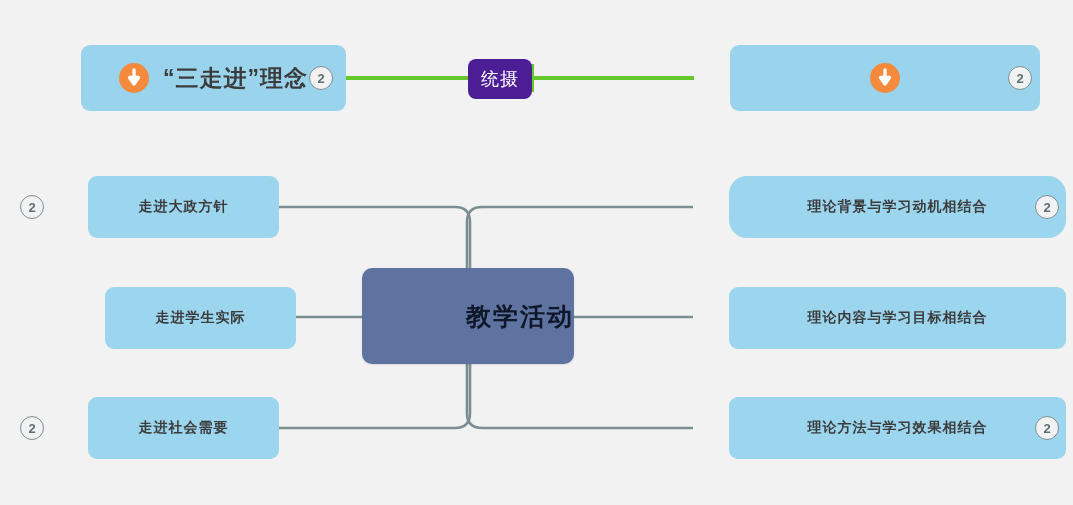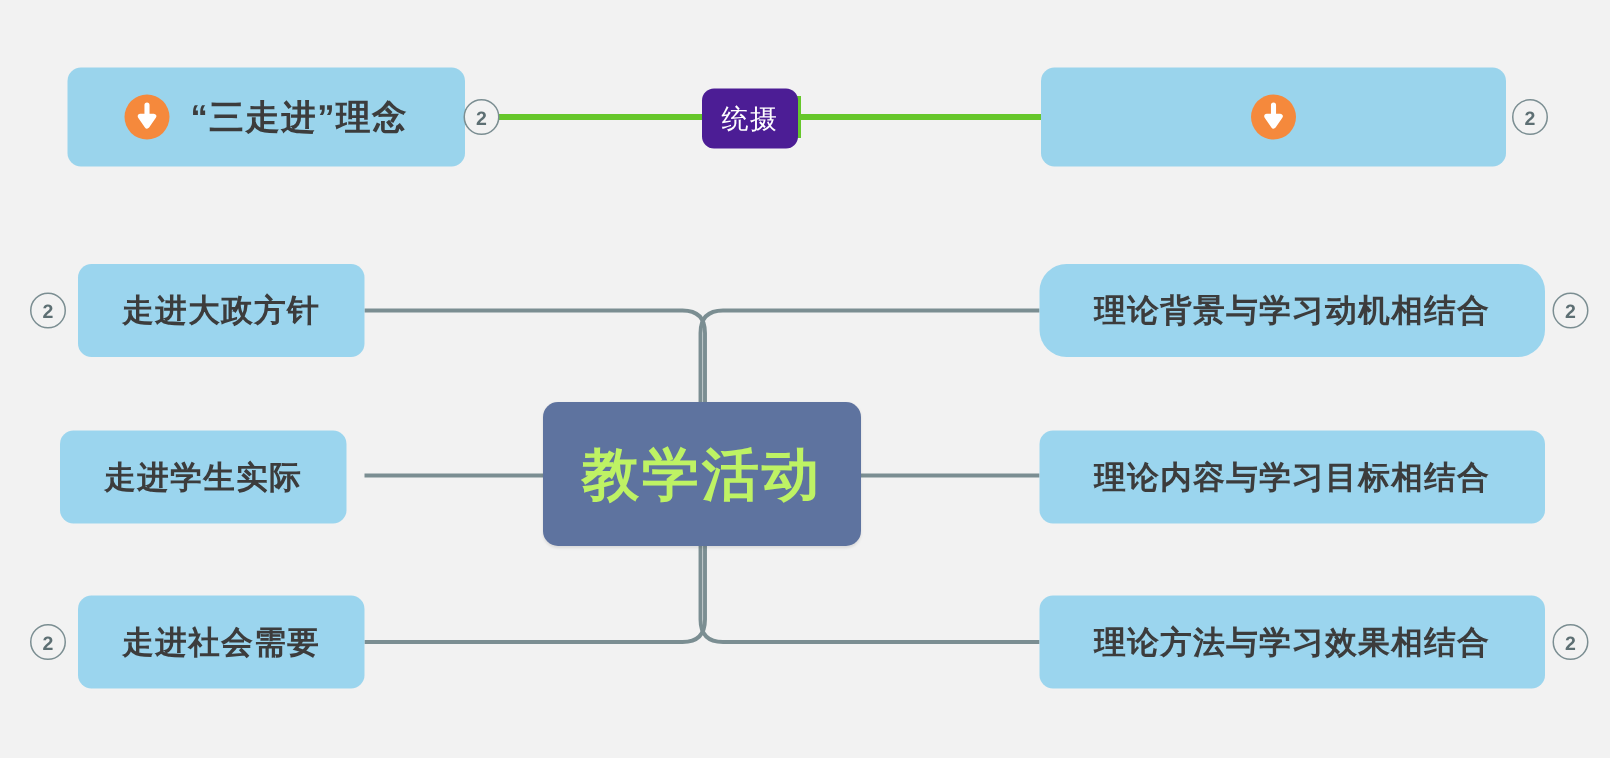--- a/index.html
+++ b/index.html
@@ -33,37 +33,39 @@
     display: flex;
     align-items: center;
     justify-content: center;
     color: #3c3c3c;
     font-weight: bold;
     letter-spacing: 1px;
     white-space: nowrap;
   }
   .node-blue {
     background: #9bd5ee;
+    margin-left: 36px;
   }
   .node-top {
     background: #9ad4ec;
     font-size: 23px;
     gap: 14px;
     padding: 0 18px;
   }
   .node-branch {
-    font-size: 21px;
+    font-size: 14px;
   }
   .node-center {
     background: #5e739f;
-    color: #bef264;
-    font-size: 38px;
+    color: #0f172a;
+    font-size: 25px;
     letter-spacing: 2px;
     border-radius: 10px;
     box-shadow: 0 1px 2px rgba(0,0,0,0.10);
+    justify-content: flex-end;
   }
   .green-label {
     position: absolute;
     background: #4c1d95;
     color: #ffffff;
     border-radius: 8px;
     display: flex;
     align-items: center;
     justify-content: center;
     font-size: 18px;
@@ -152,21 +154,21 @@
 
   <div class="node node-center" style="left:362px; top:268px; width:212px; height:96px;">
     <span>教学活动</span>
   </div>
 
   <div class="node node-blue node-branch" style="left:52px; top:176px; width:191px; height:62px;">
     <span>走进大政方针</span>
   </div>
   <div class="badge" style="left:20px; top:195px;">2</div>
 
-  <div class="node node-blue node-branch" style="left:40px; top:287px; width:191px; height:62px;">
+  <div class="node node-blue node-branch" style="left:69px; top:287px; width:191px; height:62px;">
     <span>走进学生实际</span>
   </div>
 
   <div class="node node-blue node-branch" style="left:52px; top:397px; width:191px; height:62px;text-align:center;">
     <span>走进社会需要</span>
   </div>
   <div class="badge" style="left:20px; top:416px;">2</div>
 
   <div class="node node-blue node-branch" style="left:693px; top:176px; width:337px; height:62px;border-radius:18px;">
     <span>理论背景与学习动机相结合</span>

